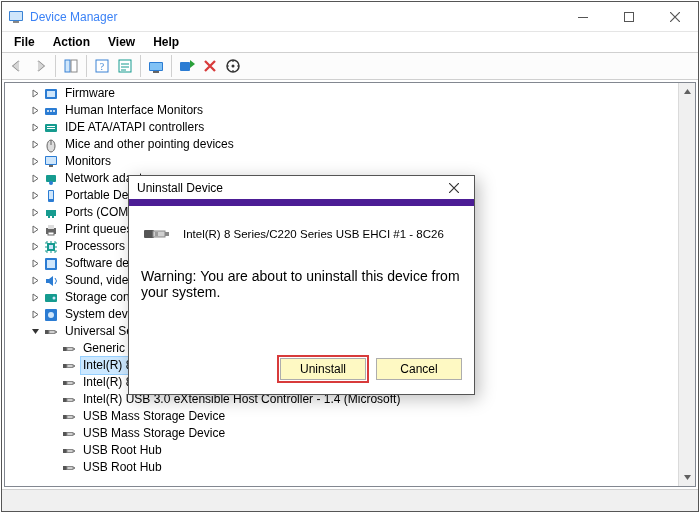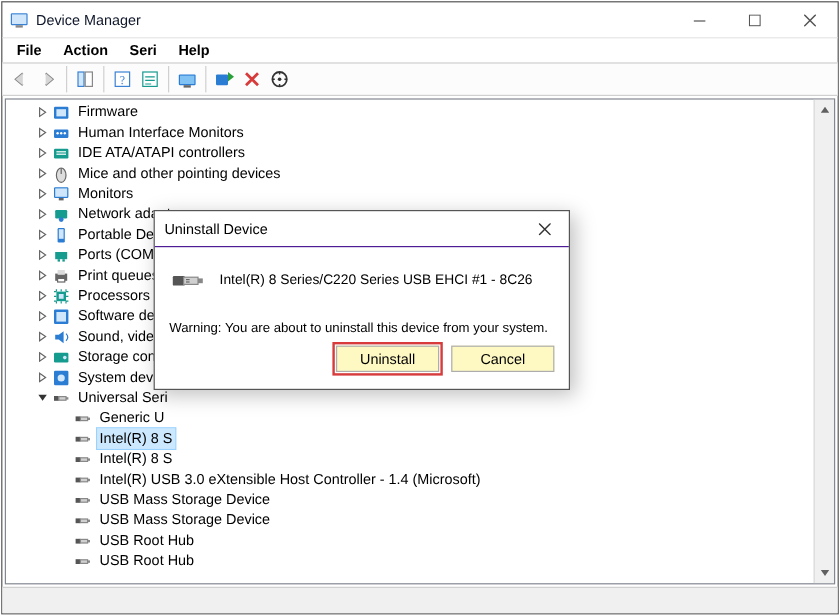--- a/index.html
+++ b/index.html
@@ -26,21 +26,21 @@
   
   .titlebar {
     height: 30px;
     display: flex;
     align-items: center;
     border-bottom: 1px solid #e5e5e5;
     padding-left: 6px;
     flex: 0 0 auto;
   }
   .titlebar .app-icon { width: 16px; height: 16px; margin-right: 6px; }
-  .titlebar .title { flex: 1; color: #0f172a; }
+  .titlebar .title { flex: 1; color: #3b82f6; }
   .titlebar .winbtn {
     width: 46px; height: 30px; display:flex; align-items:center; justify-content:center;
   }
   
   .menubar {
     height: 20px;
     display: flex;
     align-items: center;
     padding-left: 4px;
     gap: 2px;
@@ -132,32 +132,32 @@
     top: 175px;
     width: 347px;
     border: 1px solid #555;
     background: #fff;
     box-shadow: 4px 4px 16px rgba(0,0,0,0.25);
     display:flex;
     flex-direction: column;
   }
   .dialog .dlg-title {
     height: 30px; display:flex; align-items:center;
-    padding-left: 8px; border-bottom: 1px solid #4c1d95;
+    padding-left: 8px; border-bottom: 7px solid #4c1d95;
   }
   .dialog .dlg-title .t { flex:1; font-size:12px; }
   .dialog .dlg-close {
     width: 40px; height:30px; display:flex; align-items:center; justify-content:center;
   }
   .dialog .dlg-body {
     padding: 12px 12px 8px 12px;
   }
   .dialog .dev-row { display:flex; align-items:center; gap:10px; margin-bottom:18px; }
   .dialog .dev-row .big-icon { width:32px; height:32px; flex:0 0 auto; }
-  .dialog .warn { font-size:11px; }
+  .dialog .warn { font-size:14px; margin-bottom: 50px; }
   .dialog .dlg-buttons {
     display:flex; justify-content:flex-end; gap:10px;
     padding: 0 12px 14px 12px;
   }
   .dialog button.dlgbtn {
     width: 86px; height: 22px;
     background:#fef9c3; border:1px solid #adadad;
     font-family: inherit; font-size:12px;
   }
   .highlight-ring { outline: 2px solid #d83b3b; outline-offset: 1px; }
@@ -189,21 +189,21 @@
     <div class="winbtn">
       <svg width="10" height="10" viewBox="0 0 10 10">
           <path d="M0 0 L10 10 M10 0 L0 10" stroke="#555" stroke-width="1.2"></path>
         </svg>
     </div>
   </div>
 
   <div class="menubar">
     <div class="menu-item">File</div>
     <div class="menu-item">Action</div>
-    <div class="menu-item">Seri</div>
+    <div class="menu-item">View</div>
     <div class="menu-item">Help</div>
   </div>
 
   <div class="toolbar">
     <div class="tbtn">
       <svg width="16" height="16" viewBox="0 0 16 16">
           <path d="M10 3 L4 8 L10 13" fill="none" stroke="#888" stroke-width="1.5"></path>
           <path d="M10 3 L4 8 L10 13" fill="#d6d6d6"></path>
         </svg>
     </div>

